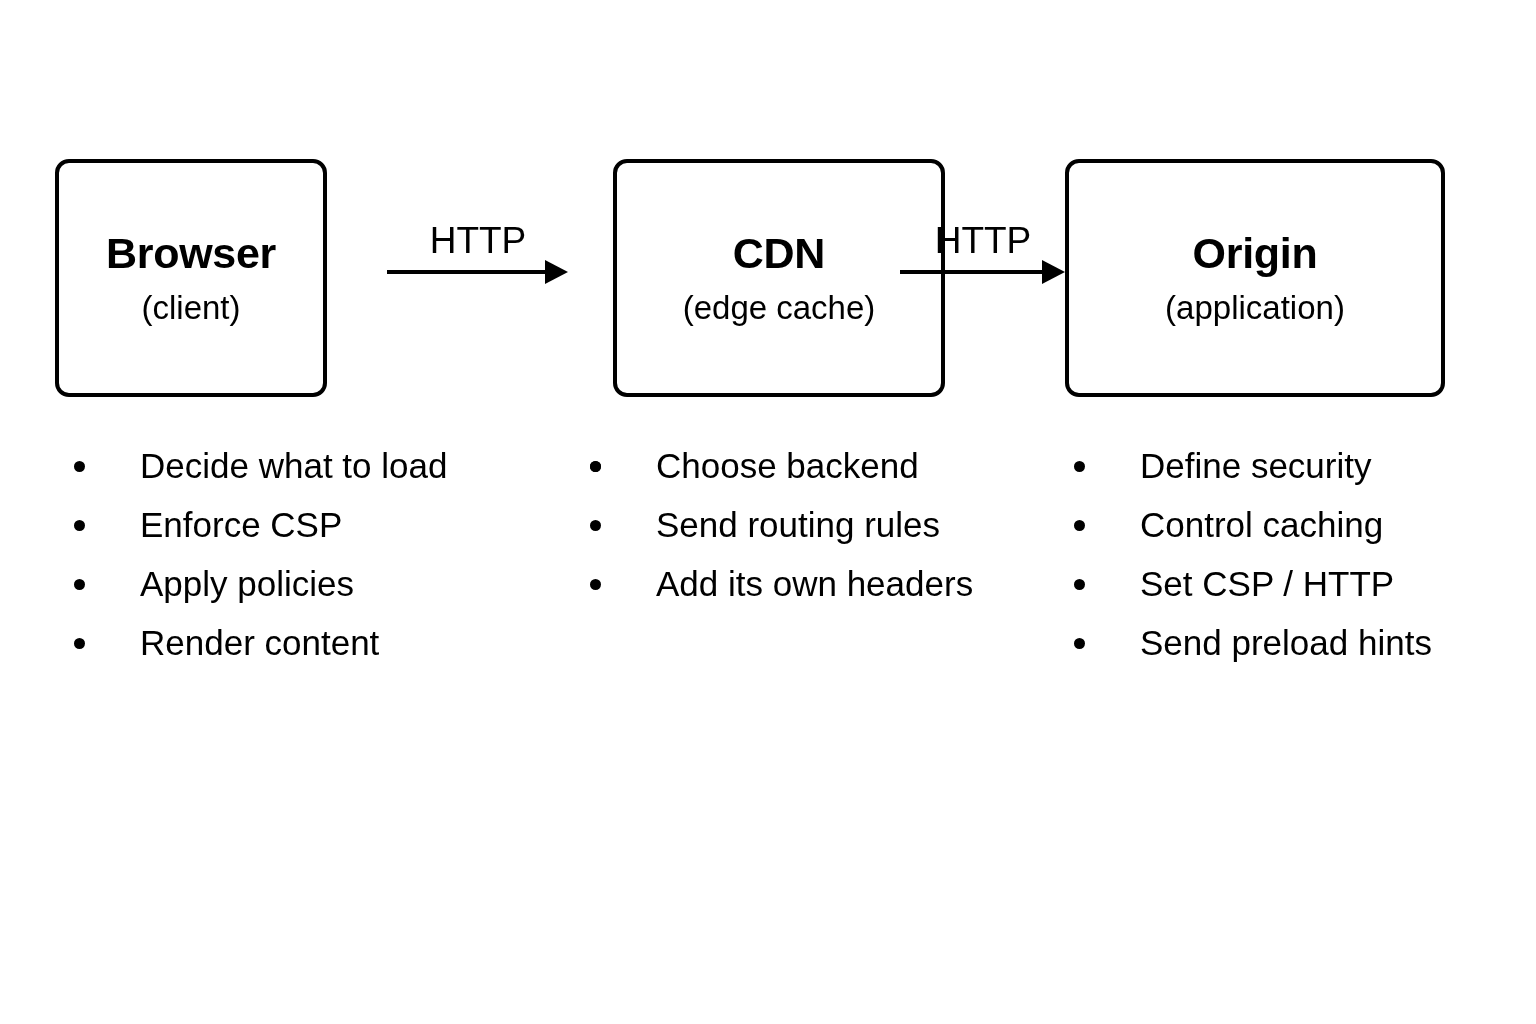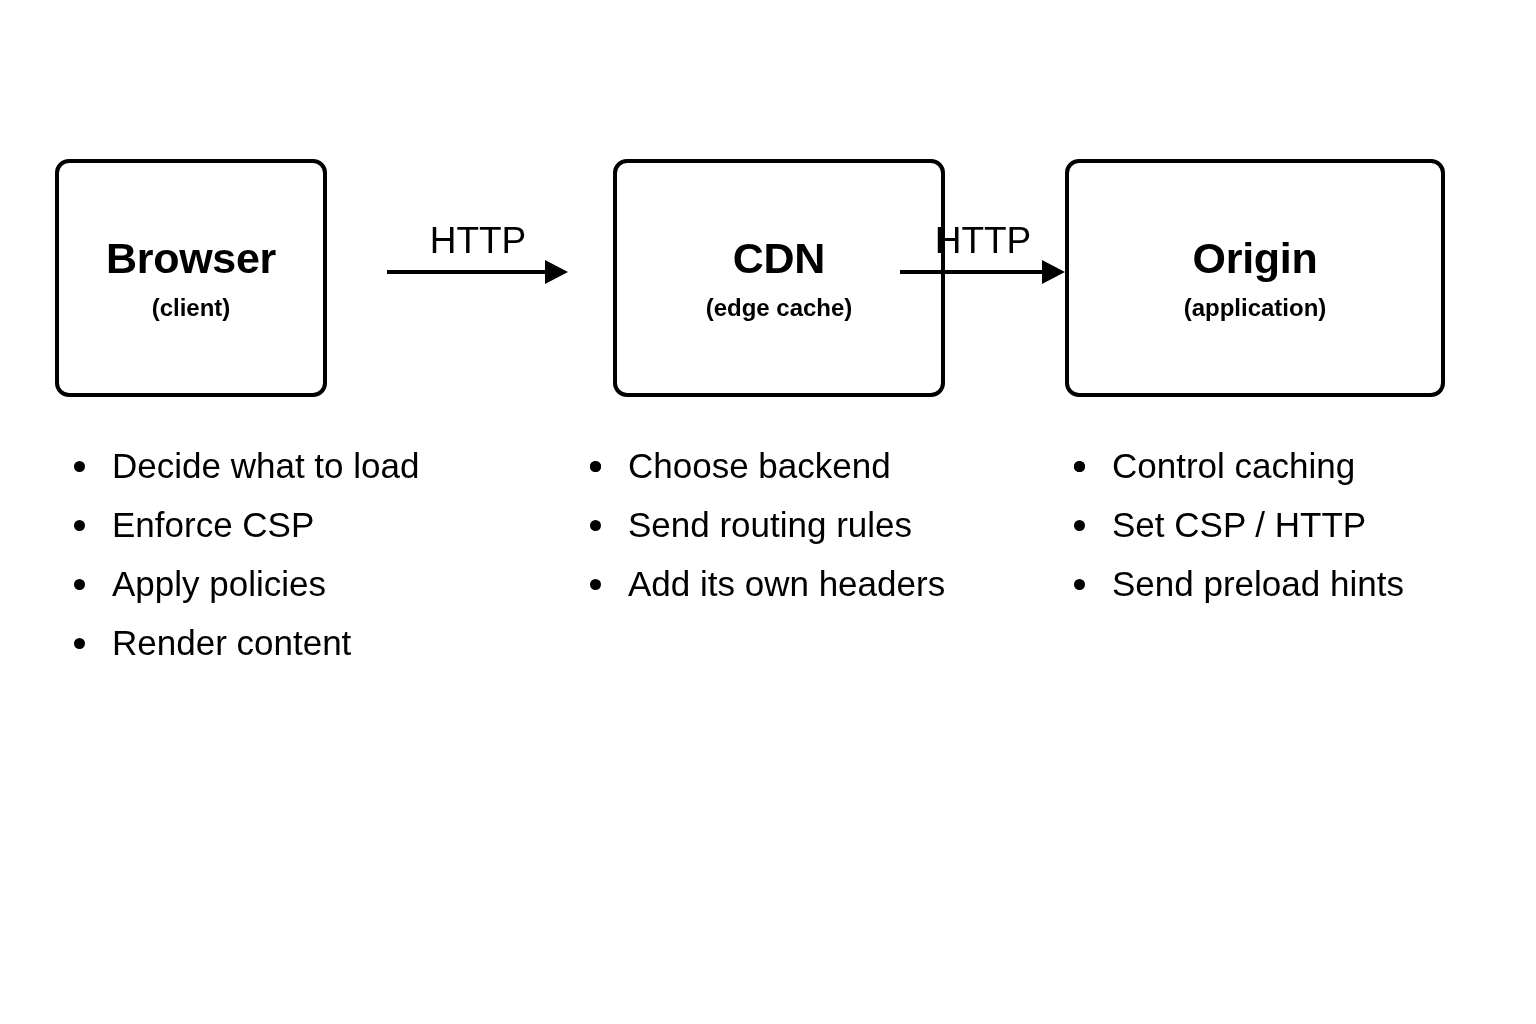--- a/index.html
+++ b/index.html
@@ -43,22 +43,22 @@
 
   .node-title {
     font-size: 43px;
     font-weight: bold;
     line-height: 1.0;
     letter-spacing: -0.3px;
     margin-bottom: 16px;
     white-space: nowrap;
   }
   .node-subtitle {
-    font-size: 24px;
-    font-weight: bold;
+    font-size: 33px;
+    font-weight: normal;
     line-height: 1.0;
     white-space: nowrap;
   }
 
   
   .connector {
     position: absolute;
     height: 46px;
   }
   .connector.c1 { left: 387px; top: 250px; width: 182px; }
@@ -102,20 +102,21 @@
     position: absolute;
     left: 12px;
     top: 25px;
     width: 11px;
     height: 11px;
     border-radius: 50%;
     background: #000000;
   }
   .bullet-item .txt {
     display: block;
+    margin-left: 28px;
   }
 </style>
 </head>
 <body>
 
 <div class="stage">
 
   <div class="node-box browser">
     <div class="node-title">Browser</div>
     <div class="node-subtitle">(client)</div>
@@ -185,20 +186,21 @@
         <span class="dot"></span>
         <span class="txt">Add its own headers</span>
       </li>
     </ul>
   </div>
 
   <div class="bullet-col col-origin">
     <ul class="bullet-list">
       <li class="bullet-item">
         <span class="dot"></span>
+        <span class="txt">Define security</span>
       </li>
       <li class="bullet-item">
         <span class="dot"></span>
         <span class="txt">Control caching</span>
       </li>
       <li class="bullet-item">
         <span class="dot"></span>
         <span class="txt">Set CSP / HTTP</span>
       </li>
       <li class="bullet-item">

